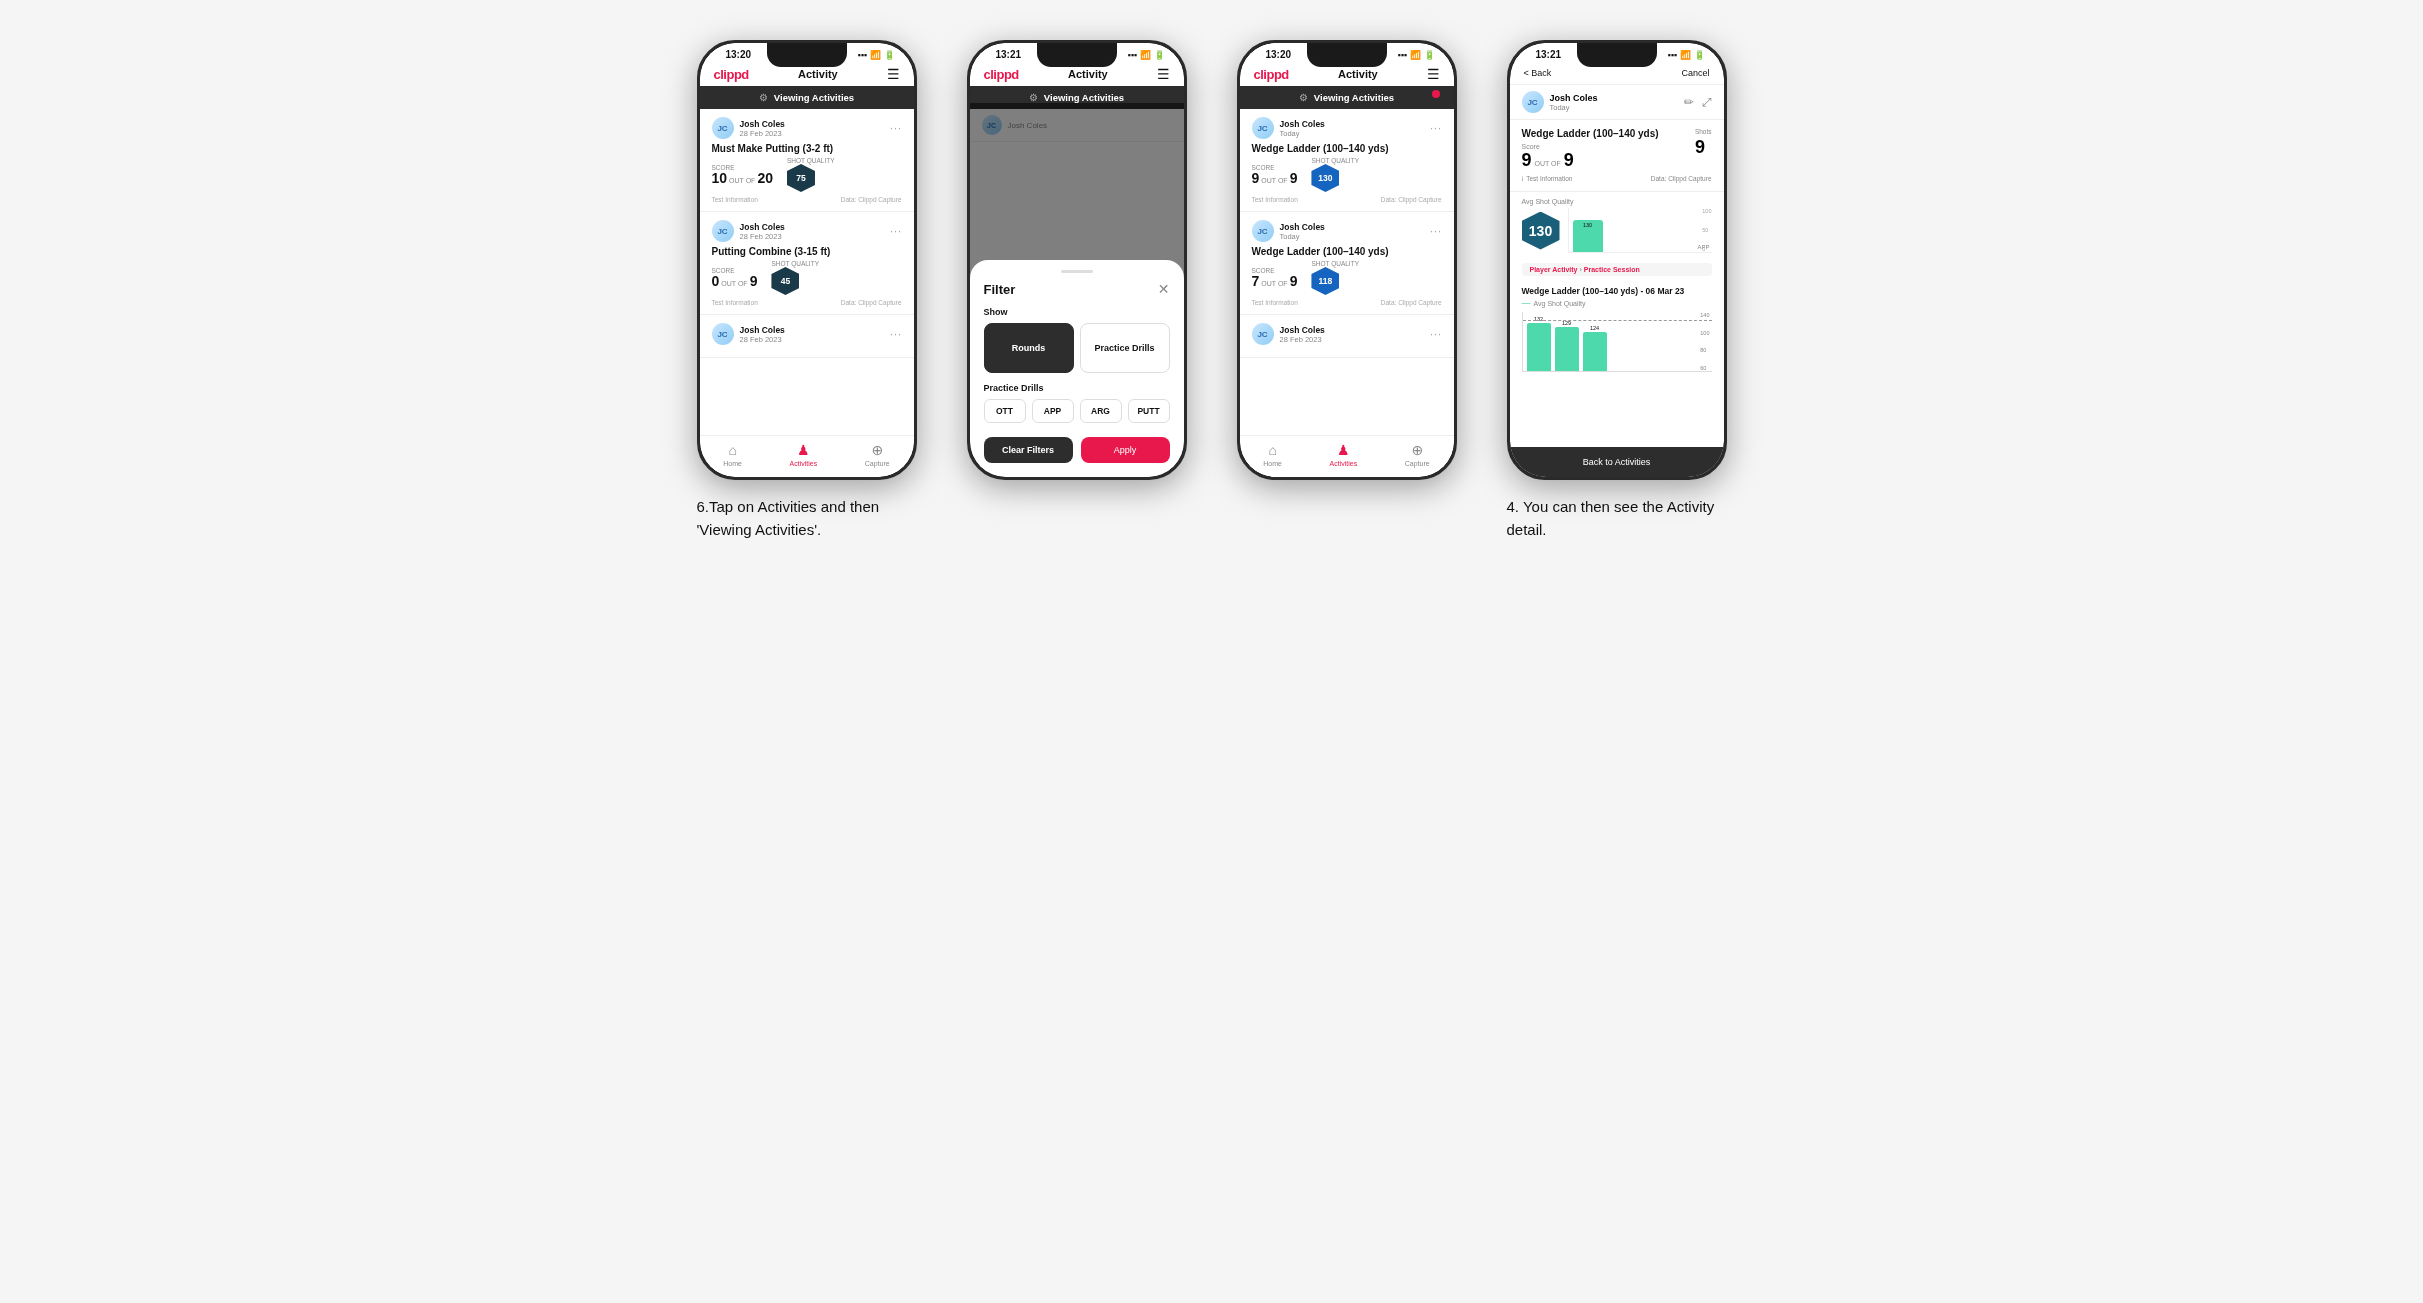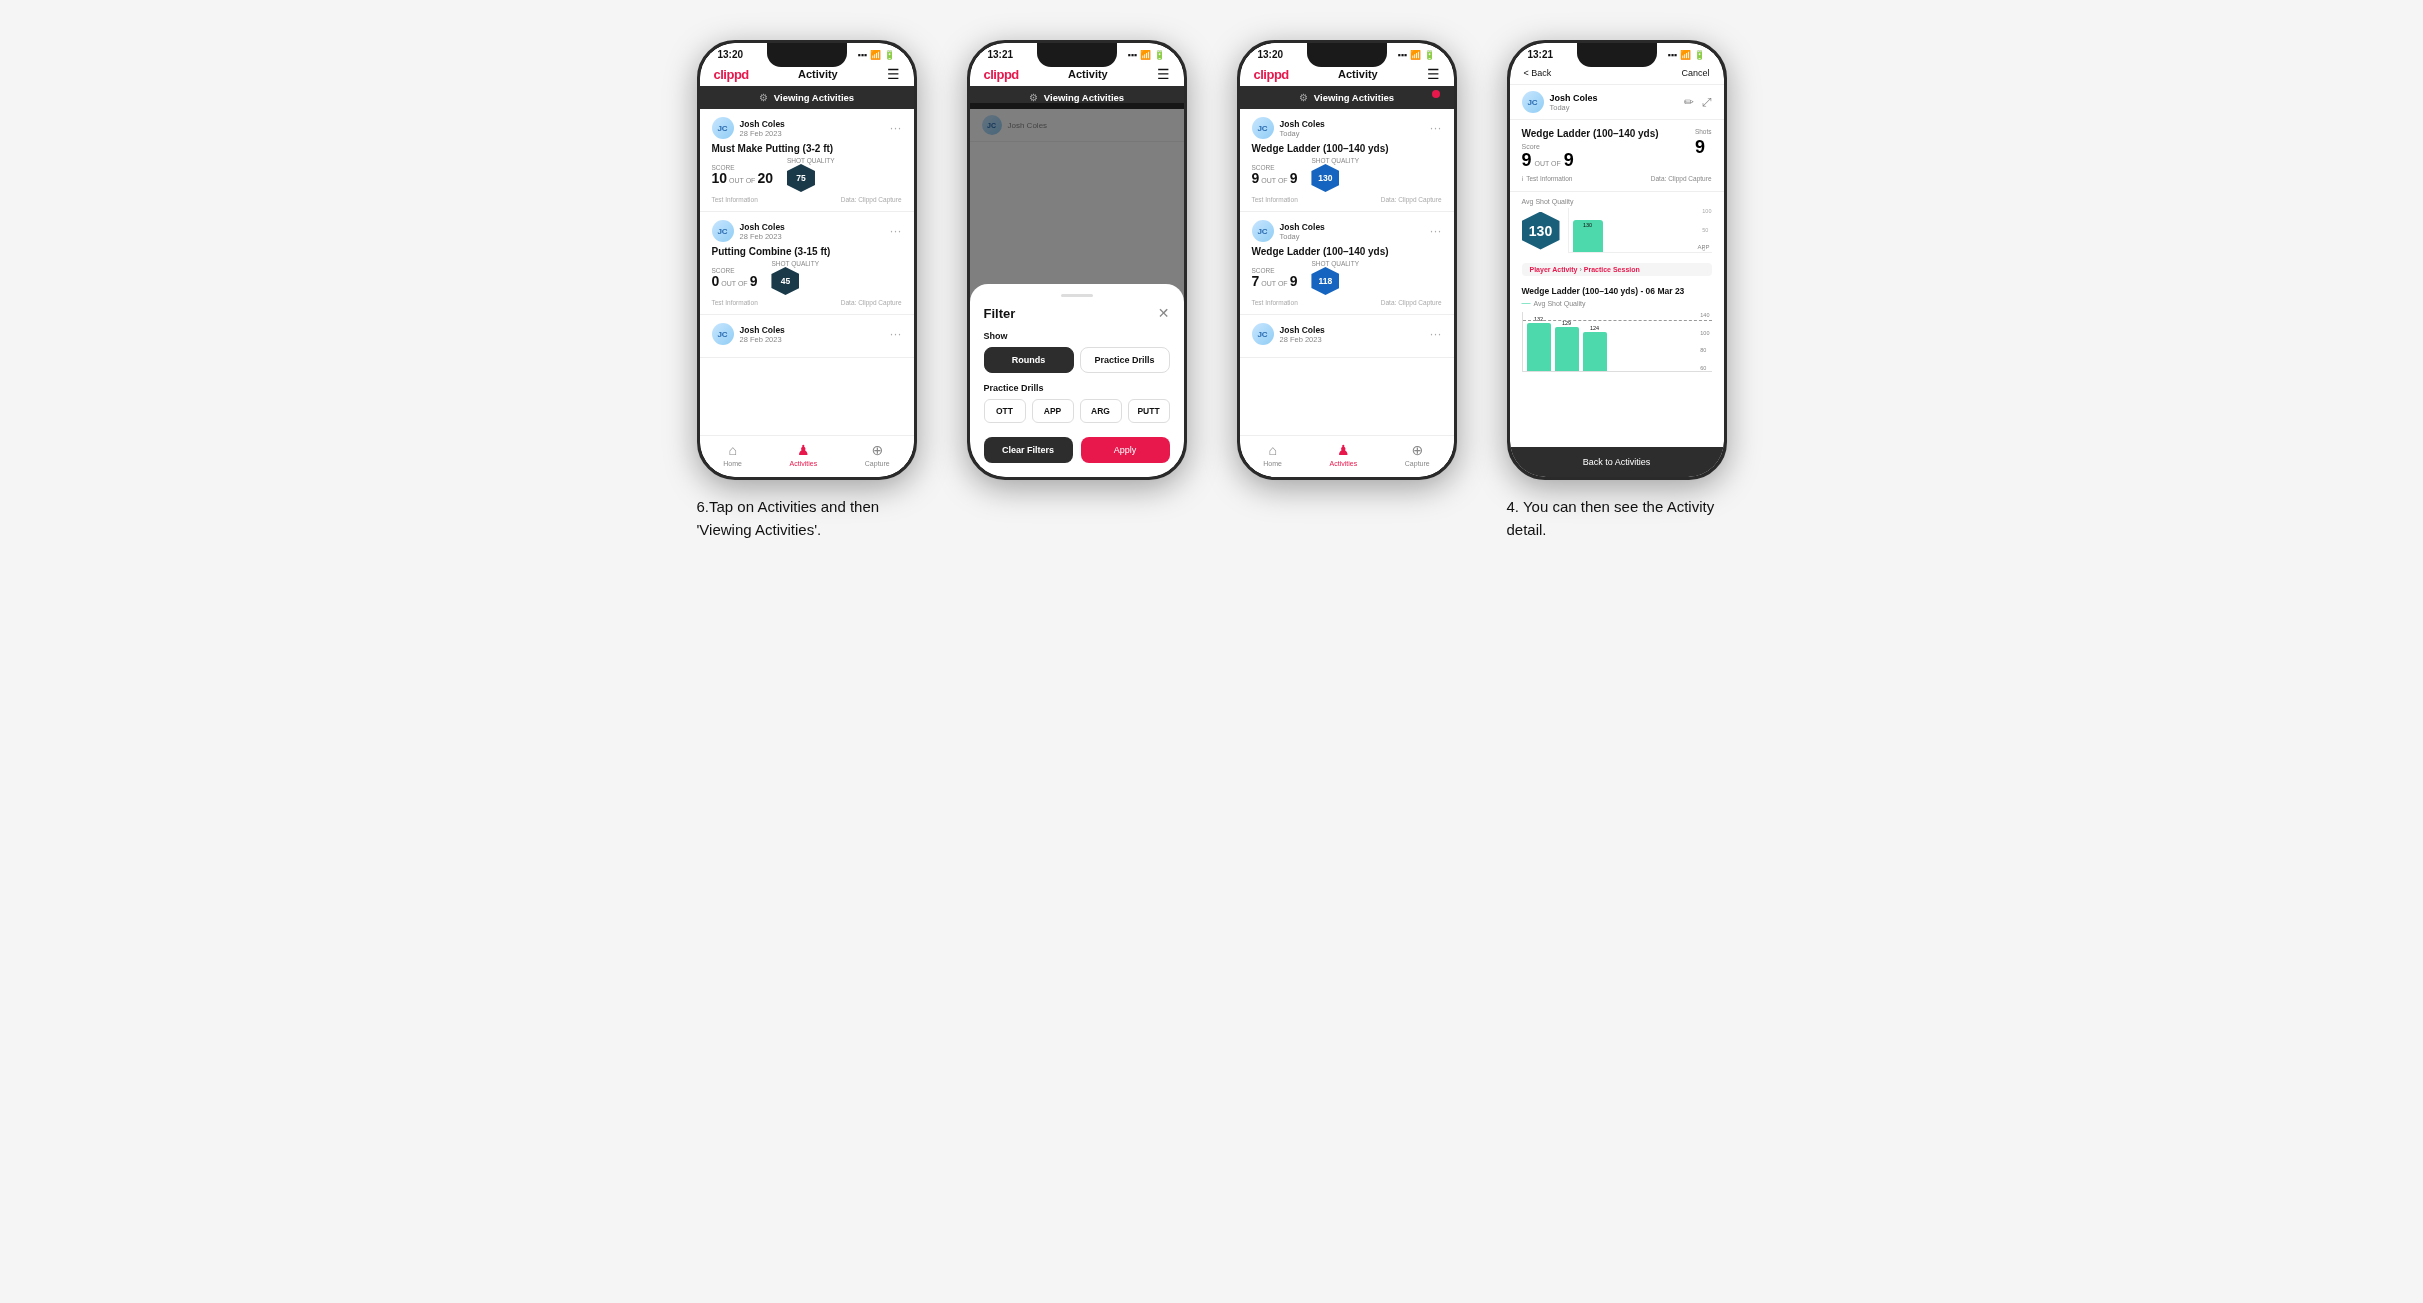--- a/index.html
+++ b/index.html
@@ -60,21 +60,21 @@
       justify-content: space-between;
       align-items: center;
       padding: 6px 18px 2px;
       font-size: 9px;
       font-weight: 600;
       color: #111;
       background: #fff;
       flex-shrink: 0;
     }
     .status-icons { display: flex; gap: 3px; align-items: center; }
-    .status-bar-time { font-size: 10px; font-weight: 700; }
+    .status-bar-time { font-size: 10px; font-weight: 700; margin-left: 8px; }
 
     
     .nav-bar {
       display: flex;
       justify-content: space-between;
       align-items: center;
       padding: 4px 14px;
       background: #fff;
       flex-shrink: 0;
     }
@@ -238,21 +238,21 @@
     .filter-title { font-size: 13px; font-weight: 700; color: #111; }
     .filter-close { font-size: 14px; color: #888; cursor: pointer; }
     .filter-section-label { font-size: 9px; font-weight: 700; color: #111; margin-bottom: 6px; }
     .filter-toggle-row {
       display: flex;
       gap: 6px;
       margin-bottom: 10px;
     }
     .toggle-btn {
       flex: 1;
-      padding: 7px 4px;
+      padding: 19px 4px;
       border: 1.5px solid #ddd;
       border-radius: 8px;
       text-align: center;
       font-size: 9px;
       font-weight: 600;
       color: #111;
       background: #fff;
     }
     .toggle-btn.active {
       background: #2d2d2d;

